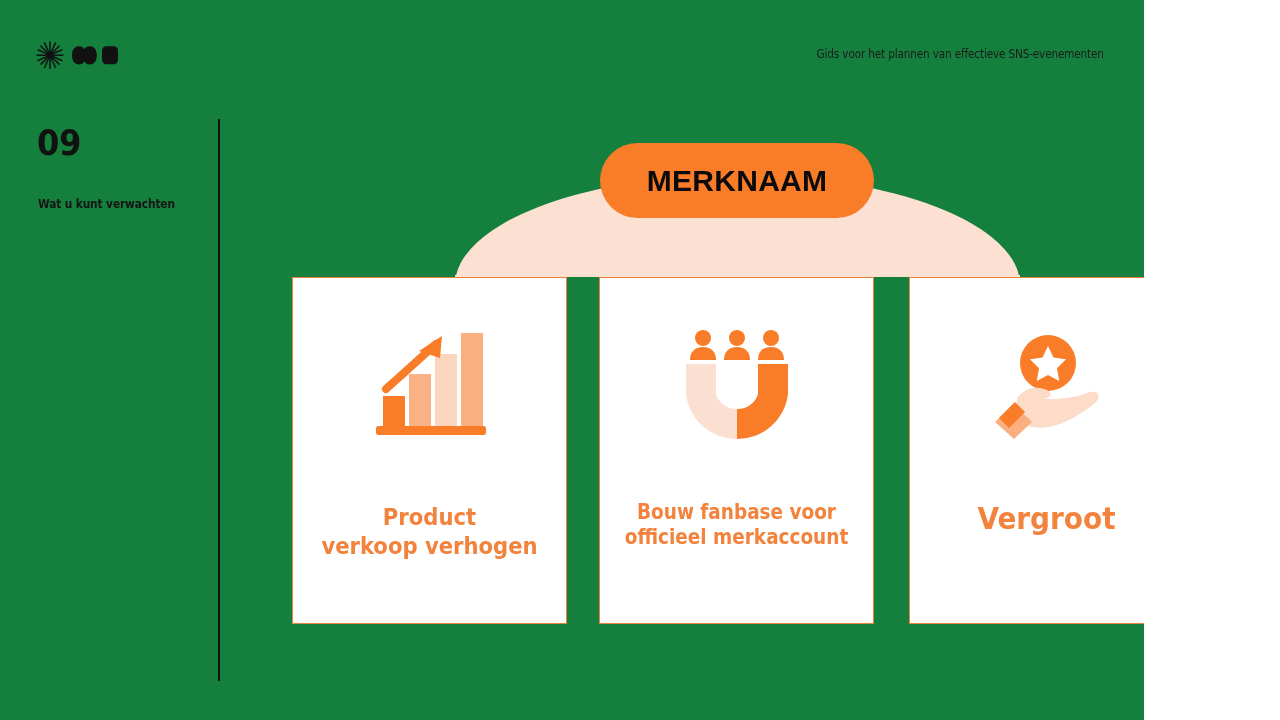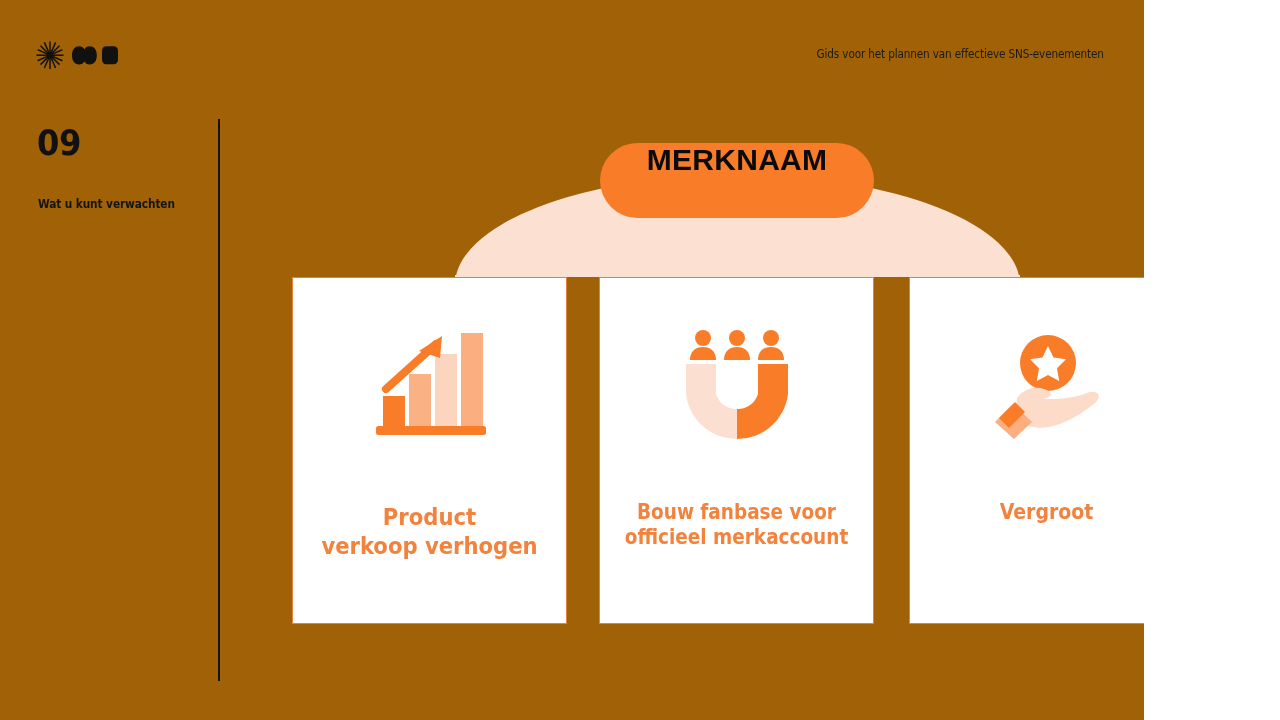--- a/index.html
+++ b/index.html
@@ -12,21 +12,21 @@
     background: #ffffff;
     font-family: "Liberation Sans", sans-serif;
     overflow: hidden;
     position: relative;
   }
   #slide {
     position: absolute;
     left: 0; top: 0;
     width: 1144px;
     height: 720px;
-    background: #a16207;
+    background: #15803d;
     overflow: hidden;
   }
 
   
   #logo {
     position: absolute;
     left: 36px;
     top: 41px;
     width: 82px;
     height: 29px;
@@ -92,21 +92,21 @@
   
   #brand-pill {
     position: absolute;
     left: 600px;
     top: 143px;
     width: 274px;
     height: 75px;
     background: #F97C28;
     border-radius: 38px;
     display: flex;
-    align-items: flex-start;
+    align-items: center;
     justify-content: center;
   }
   #brand-pill-label {
     font-size: 30px;
     font-weight: bold;
     color: #0b0b0b;
     letter-spacing: 0.3px;
     font-family: "Liberation Sans", sans-serif;
   }
 
@@ -136,21 +136,21 @@
     left: 10px;
     right: 10px;
     text-align: center;
     color: #F2823C;
     font-weight: bold;
     line-height: 1.22;
     font-family: "DejaVu Sans Condensed", "Liberation Sans Narrow", "Liberation Sans", sans-serif;
   }
   #caption-0 { top: 225px; font-size: 23.5px; }
   #caption-1 { top: 222px; font-size: 20.5px; }
-  #caption-2 { top: 222px; font-size: 21px; }
+  #caption-2 { top: 222px; font-size: 31px; }
   .card-caption span { display: block; }
 </style>
 </head>
 <body>
 
 <div id="slide">
 
   <div id="logo">
     <svg width="82" height="29" viewBox="0 0 82 29" xmlns="http://www.w3.org/2000/svg">
       <g stroke="#111111" stroke-width="1.5">

